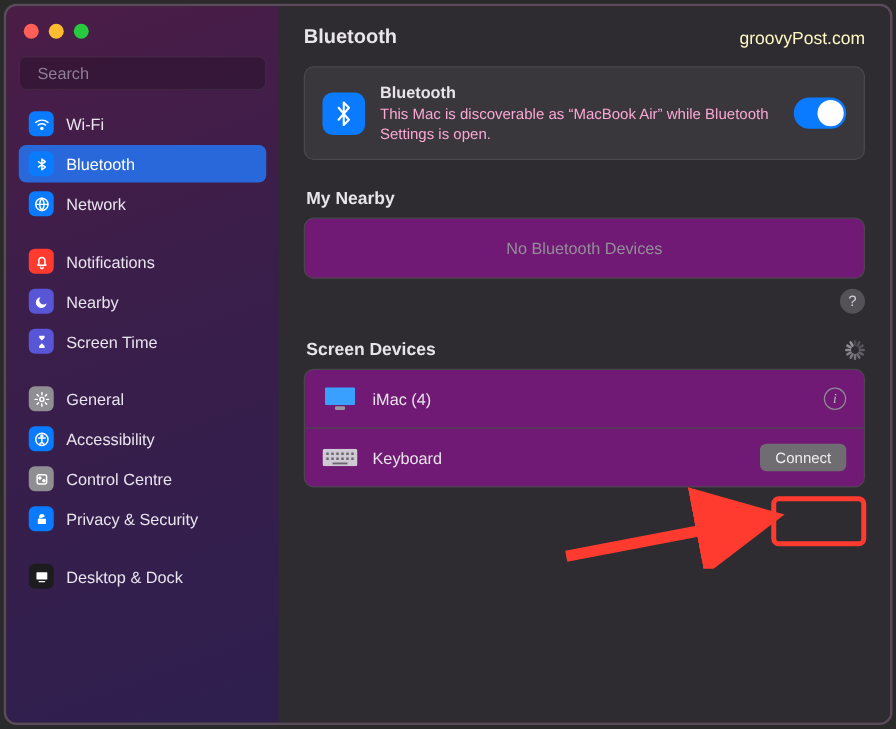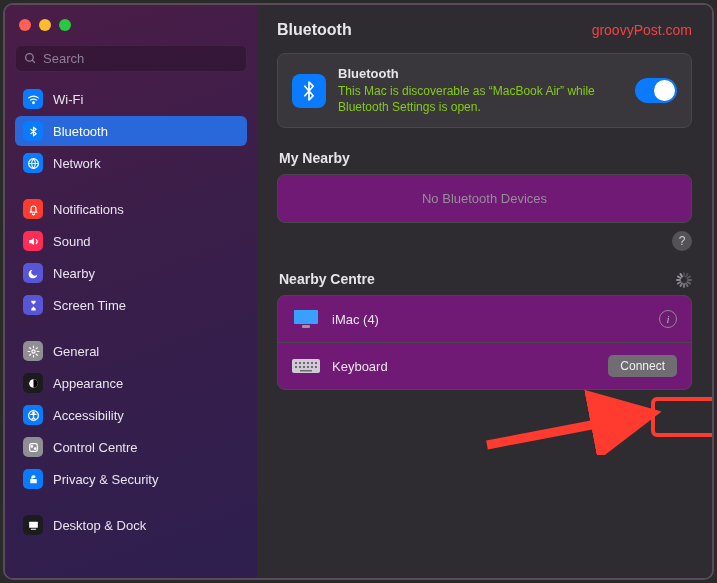--- a/index.html
+++ b/index.html
@@ -15,21 +15,21 @@
     position: absolute;
     inset: 3px;
     border: 2px solid #5a4a5a;
     border-radius: 10px;
     display: flex;
     overflow: hidden;
     background: #2d2b30;
   }
   
   .sidebar {
-    width: 252px;
+    width: 218px;
     background: linear-gradient(160deg, #4b1d47 0%, #3b1e4a 40%, #2e1f4f 100%);
     display: flex;
     flex-direction: column;
     padding: 8px 10px;
     overflow-y: auto;
   }
   .traffic {
     display: flex;
     gap: 8px;
     padding: 6px 4px 14px 4px;
@@ -70,35 +70,35 @@
   .content {
     flex:1; background:#2f2c31; color:#e8e4e9;
     padding: 10px 20px 16px 20px; overflow-y:auto;
     position: relative;
   }
   .header {
     display:flex; align-items:center; justify-content:space-between;
     padding: 6px 0 14px 0;
   }
   .header h1 { font-size:16px; font-weight:600; }
-  .watermark { color:#ef4444; font-size:14px; }
+  .watermark { color:#fef9c3; font-size:14px; }
   .panel {
     background:#3a373c; border:1px solid #4a474c;
     border-radius:8px; padding:12px 14px;
     margin-bottom:22px;
   }
   .bt-row { display:flex; align-items:center; gap:12px; }
   .bt-icon {
     width:34px; height:34px; border-radius:8px;
     background:#0a7aff; display:flex; align-items:center; justify-content:center;
     flex:0 0 34px;
   }
   .bt-text { flex:1; }
   .bt-text .title { font-size:13px; font-weight:600; }
-  .bt-text .sub { font-size:12px; color:#84cc16; line-height:1.35; margin-top:2px; }
+  .bt-text .sub { font-size:12px; color:#f9a8d4; line-height:1.35; margin-top:2px; }
   .toggle {
     width:42px; height:25px; border-radius:20px; background:#0a7aff;
     position:relative; cursor:pointer;
   }
   .toggle::after{
     content:""; position:absolute; width:21px; height:21px; border-radius:50%;
     background:#fff; top:2px; right:2px;
   }
   .section-title {
     font-size:14px; font-weight:600; margin: 6px 2px 8px 2px;
@@ -201,29 +201,20 @@
         <div class="sidebar-item">
           <span class="sicon" style="background:#ff3b30">
             <svg width="13" height="13" viewBox="0 0 24 24" fill="none" stroke="#fff" stroke-width="2.2" stroke-linecap="round" stroke-linejoin="round">
               <path d="M6 17h12l-1.5-2V10a4.5 4.5 0 0 0-9 0v5L6 17z"></path>
               <path d="M10 20a2 2 0 0 0 4 0"></path>
             </svg>
           </span>
           <span>Notifications</span>
         </div>
         <div class="sidebar-item">
-          <span class="sicon" style="background:#ff2d55">
-            <svg width="13" height="13" viewBox="0 0 24 24" fill="none" stroke="#fff" stroke-width="2.2" stroke-linecap="round" stroke-linejoin="round">
-              <path d="M4 9v6h4l5 4V5L8 9H4z" fill="#fff" stroke="none"></path>
-              <path d="M17 8a6 6 0 0 1 0 8"></path>
-            </svg>
-          </span>
-          <span>Sound</span>
-        </div>
-        <div class="sidebar-item">
           <span class="sicon" style="background:#5856d6">
             <svg width="13" height="13" viewBox="0 0 24 24" fill="none" stroke="#fff" stroke-width="2.2" stroke-linecap="round" stroke-linejoin="round">
               <path d="M19 14A8 8 0 1 1 10 5a6 6 0 0 0 9 9z" fill="#fff" stroke="none"></path>
             </svg>
           </span>
           <span>Nearby</span>
         </div>
         <div class="sidebar-item">
           <span class="sicon" style="background:#5856d6">
             <svg width="13" height="13" viewBox="0 0 24 24" fill="none" stroke="#fff" stroke-width="2.2" stroke-linecap="round" stroke-linejoin="round">
@@ -234,29 +225,20 @@
         </div>
         <div class="sidebar-group-gap"></div>
         <div class="sidebar-item">
           <span class="sicon" style="background:#8e8e93">
             <svg width="13" height="13" viewBox="0 0 24 24" fill="none" stroke="#fff" stroke-width="2.2" stroke-linecap="round" stroke-linejoin="round">
               <circle cx="12" cy="12" r="3"></circle>
               <path d="M12 2v3M12 19v3M2 12h3M19 12h3M5 5l2 2M17 17l2 2M19 5l-2 2M7 17l-2 2"></path>
             </svg>
           </span>
           <span>General</span>
-        </div>
-        <div class="sidebar-item">
-          <span class="sicon" style="background:#1c1c1e">
-            <svg width="13" height="13" viewBox="0 0 24 24" fill="none" stroke="#fff" stroke-width="2.2" stroke-linecap="round" stroke-linejoin="round">
-              <circle cx="12" cy="12" r="8" fill="#fff" stroke="none"></circle>
-              <path d="M12 4a8 8 0 0 1 0 16z" fill="#000" stroke="none"></path>
-            </svg>
-          </span>
-          <span>Appearance</span>
         </div>
         <div class="sidebar-item">
           <span class="sicon" style="background:#0a7aff">
             <svg width="13" height="13" viewBox="0 0 24 24" fill="none" stroke="#fff" stroke-width="2.2" stroke-linecap="round" stroke-linejoin="round">
               <circle cx="12" cy="12" r="9"></circle>
               <circle cx="12" cy="7" r="1.5" fill="#fff"></circle>
               <path d="M7 10h10M12 10v6M9 19l3-3 3 3"></path>
             </svg>
           </span>
           <span>Accessibility</span>
@@ -314,21 +296,21 @@
       </div>
     </div>
 
     <div class="section-title">My Nearby</div>
     <div class="device-list">
       <div class="empty">No Bluetooth Devices</div>
     </div>
     <div class="help-btn">?</div>
 
     <div class="section-head" style="margin-top:14px;">
-      <div class="section-title">Nearby Centre</div>
+      <div class="section-title">Screen Devices</div>
       <div class="spinner" id="spinner">
           <span style="transform: rotate(0deg); opacity: 0.25;"></span>
           <span style="transform: rotate(30deg); opacity: 0.32;"></span>
           <span style="transform: rotate(60deg); opacity: 0.39;"></span>
           <span style="transform: rotate(90deg); opacity: 0.45;"></span>
           <span style="transform: rotate(120deg); opacity: 0.52;"></span>
           <span style="transform: rotate(150deg); opacity: 0.59;"></span>
           <span style="transform: rotate(180deg); opacity: 0.66;"></span>
           <span style="transform: rotate(210deg); opacity: 0.73;"></span>
           <span style="transform: rotate(240deg); opacity: 0.8;"></span>

